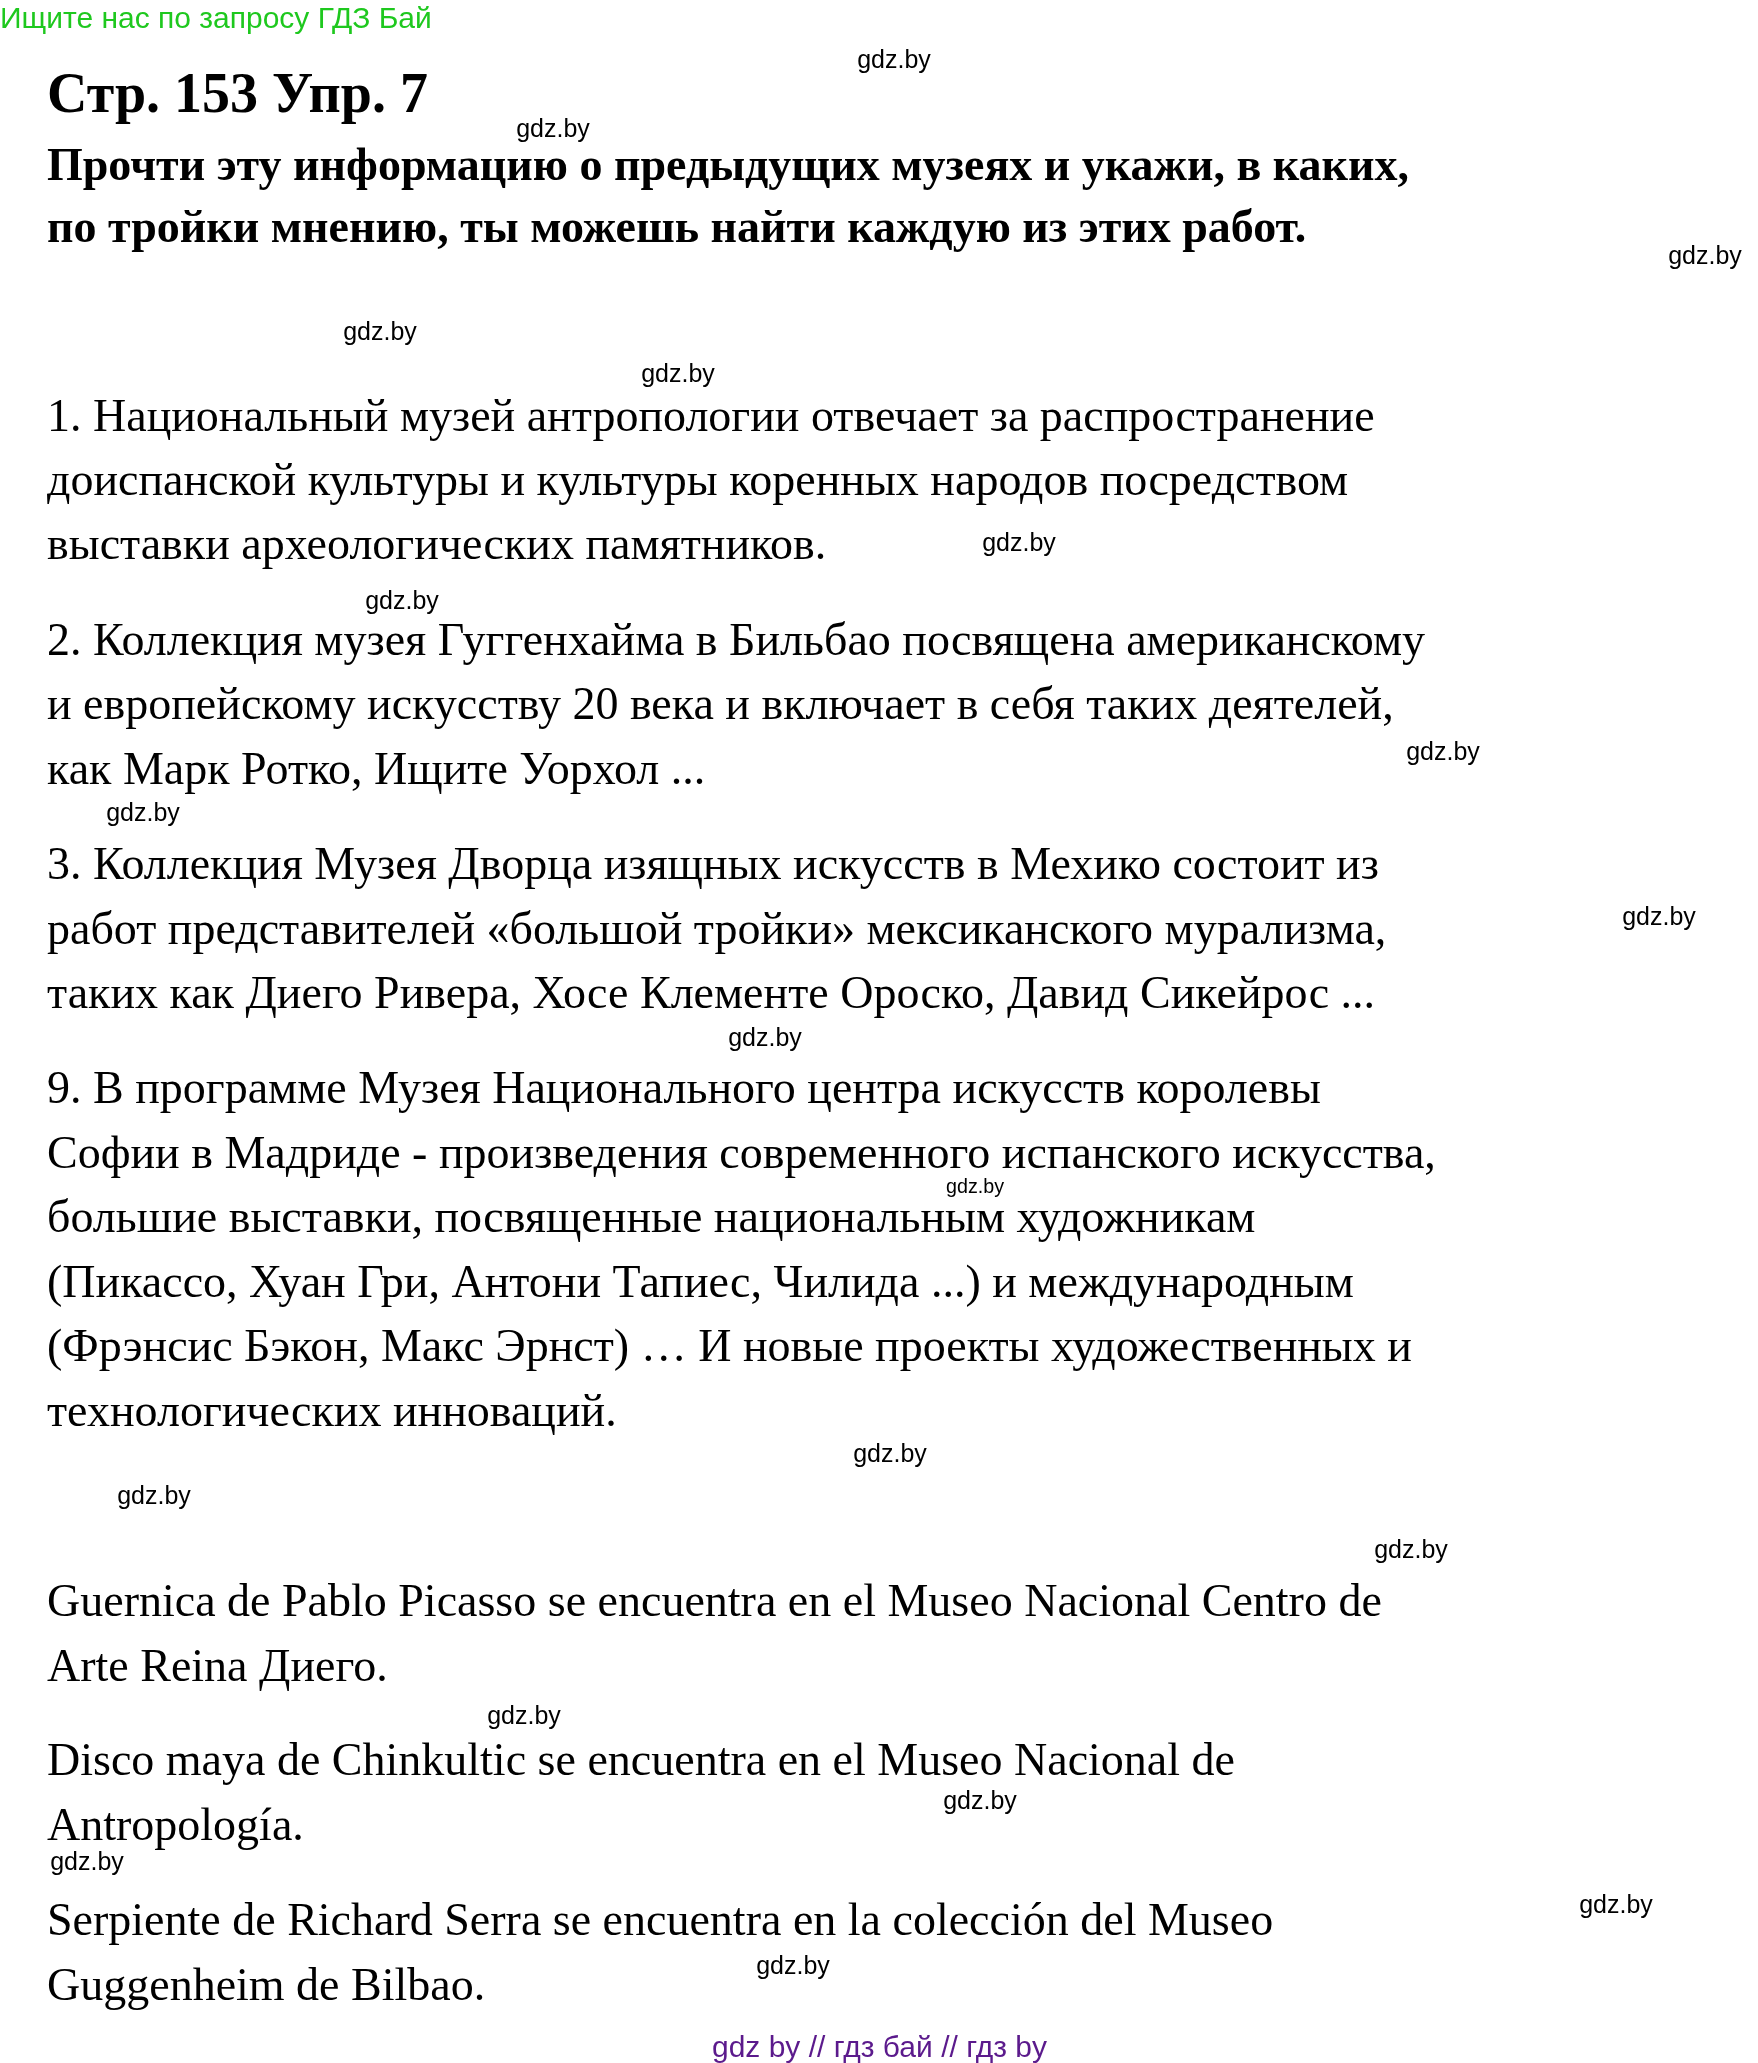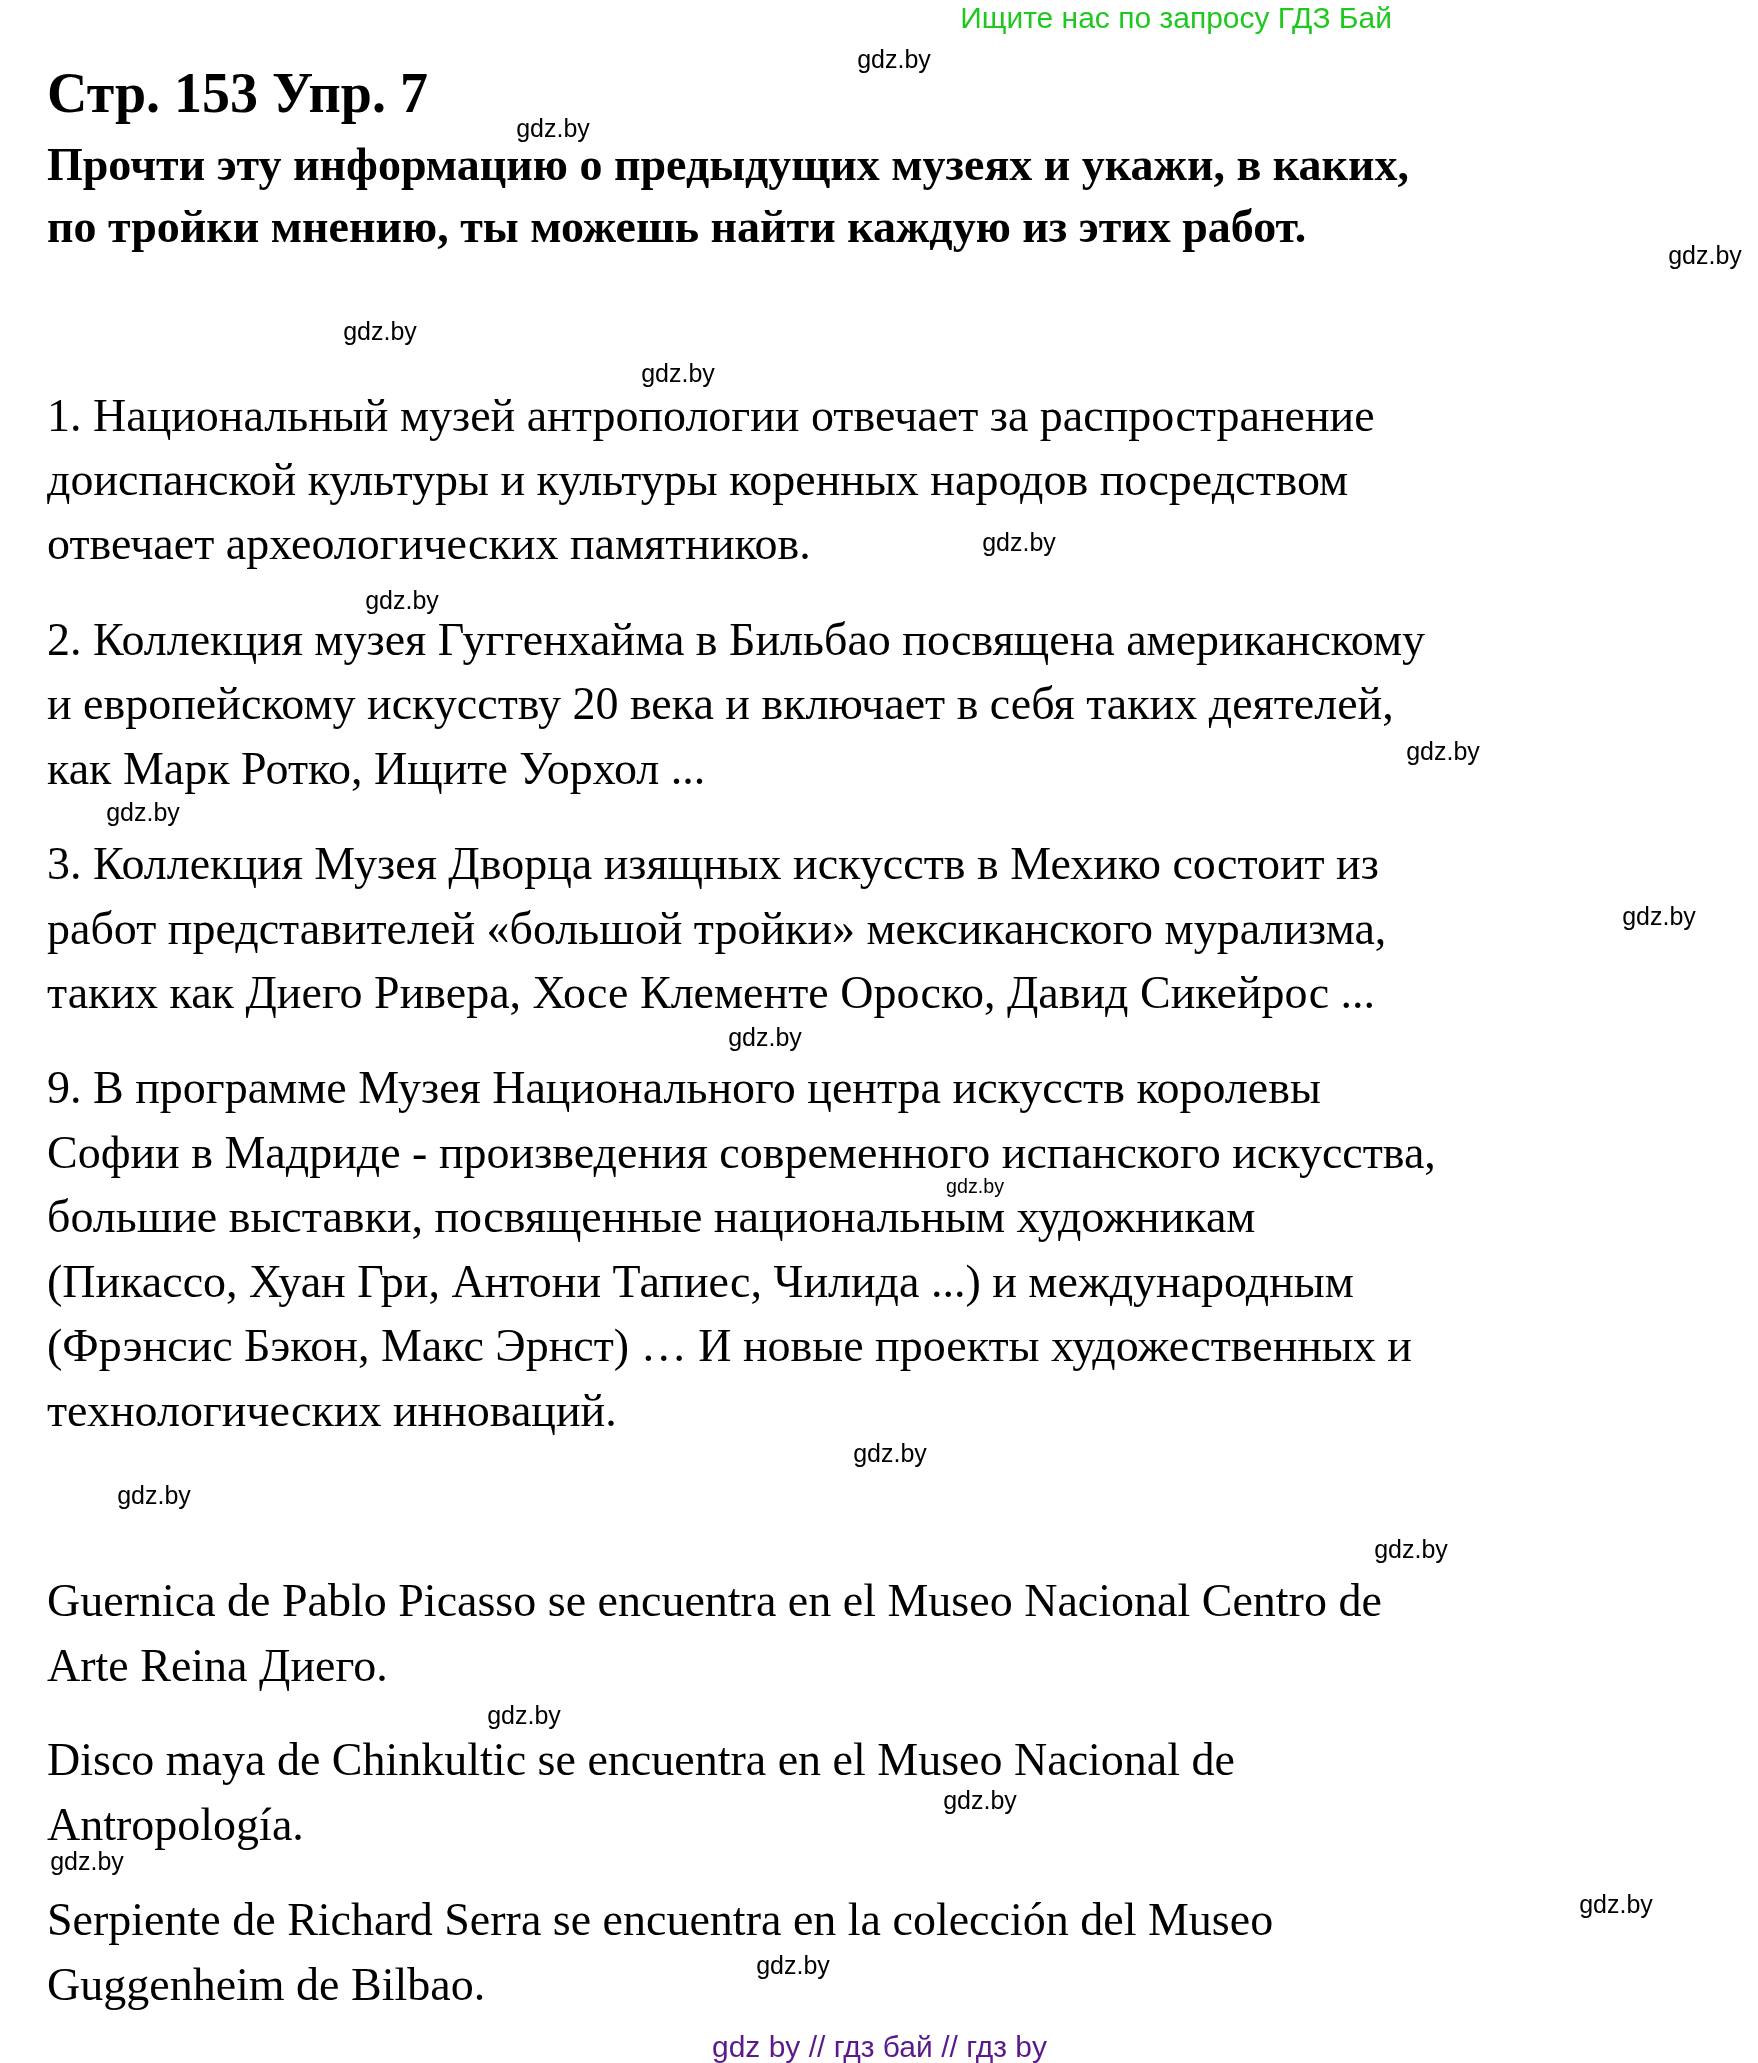--- a/index.html
+++ b/index.html
@@ -1,38 +1,38 @@
 <!DOCTYPE html>
 <html style="font-size:14.3px"><head>
 <meta charset="utf-8">
 <style>
   html, body { margin:0; padding:0; background:#ffffff; }
   body { width:1759px; height:2063px; position:relative; overflow:hidden; }
   .abs { position:absolute; white-space:nowrap; }
-  .header { left:0; width:1392px; top:0; text-align:right; font-family:"Liberation Sans", sans-serif; font-size:30px; line-height:36px; color:#1ec81e; }
+  .header { left:0; width:1392px; top:0; text-align:left; font-family:"Liberation Sans", sans-serif; font-size:30px; line-height:36px; color:#1ec81e; }
   .title { left:47px; top:66px; font-family:"Liberation Serif", serif; font-weight:bold; font-size:56px; line-height:54px; color:#000; }
   .instr { left:47px; font-family:"Liberation Serif", serif; font-weight:bold; font-size:46px; line-height:54px; color:#000; }
   .line { left:47px; font-family:"Liberation Serif", serif; font-size:46px; line-height:54px; color:#000; }
   .wm { font-family:"Liberation Sans", sans-serif; font-size:25px; line-height:29px; color:#000; transform:translate(-50%,-50%); }
   .wm.small { font-size:19.7px; }
   .footer { left:0; width:1759px; top:2029px; text-align:center; font-family:"Liberation Sans", sans-serif; font-size:30px; line-height:36px; color:#5b1a8c; }
 </style>
 </head>
 <body>
 
 <div class="abs header">Ищите нас по запросу ГДЗ Бай</div>
 
 <div class="abs title">Стр. 153 Упр. 7</div>
 
 <div class="abs instr" style="top:138px">Прочти эту информацию о предыдущих музеях и укажи, в каких,</div>
 <div class="abs instr" style="top:200px">по тройки мнению, ты можешь найти каждую из этих работ.</div>
 
 <div class="abs line" style="top:389px">1. Национальный музей антропологии отвечает за распространение</div>
 <div class="abs line" style="top:453px">доиспанской культуры и культуры коренных народов посредством</div>
-<div class="abs line" style="top:517px">отвечает археологических памятников.</div>
+<div class="abs line" style="top:517px">выставки археологических памятников.</div>
 
 <div class="abs line" style="top:613px">2. Коллекция музея Гуггенхайма в Бильбао посвящена американскому</div>
 <div class="abs line" style="top:677px">и европейскому искусству 20 века и включает в себя таких деятелей,</div>
 <div class="abs line" style="top:742px">как Марк Ротко, Ищите Уорхол ...</div>
 
 <div class="abs line" style="top:837px">3. Коллекция Музея Дворца изящных искусств в Мехико состоит из</div>
 <div class="abs line" style="top:902px">работ представителей «большой тройки» мексиканского мурализма,</div>
 <div class="abs line" style="top:966px">таких как Диего Ривера, Хосе Клементе Ороско, Давид Сикейрос ...</div>
 
 <div class="abs line" style="top:1061px">9. В программе Музея Национального центра искусств королевы</div>

